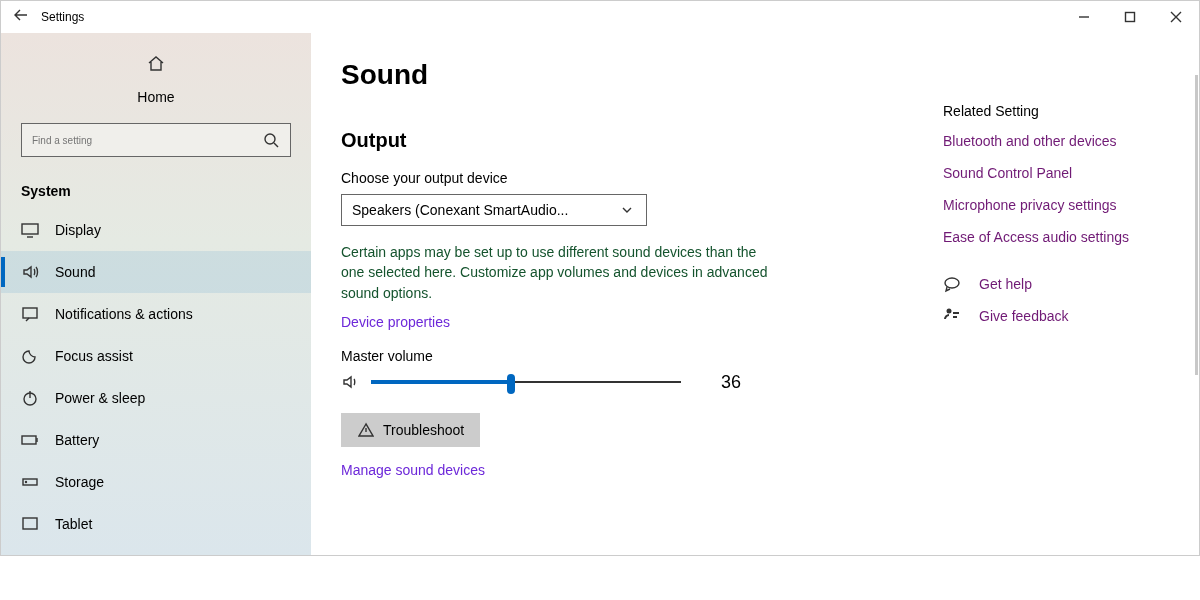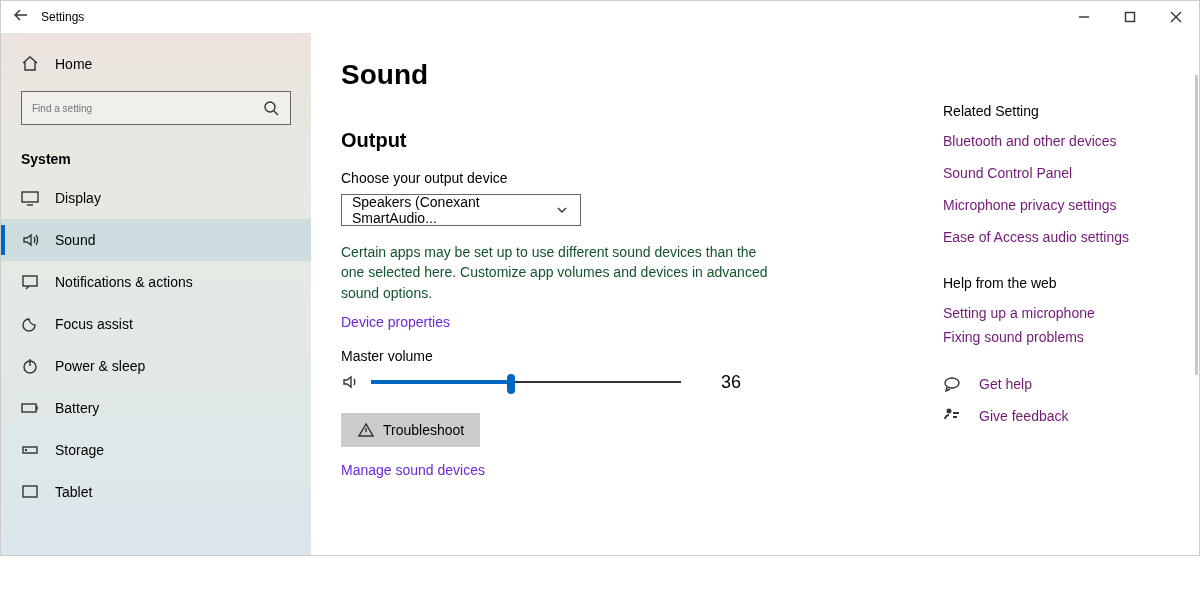--- a/index.html
+++ b/index.html
@@ -5,34 +5,34 @@
   * { box-sizing: border-box; margin: 0; padding: 0; font-family: "Segoe UI", Arial, sans-serif; }
   body { width: 1200px; height: 600px; overflow: hidden; background: #fff; }
   .window { width: 1200px; height: 556px; border: 1px solid #ccc; display: flex; flex-direction: column; position: relative; }
   .titlebar { height: 32px; display:flex; align-items:center; }
   .titlebar .back { width: 40px; text-align:center; font-size:18px; cursor:pointer; }
   .titlebar .title { font-size:12px; }
   .titlebar .win-controls { position:absolute; right:0; top:0; display:flex; }
   .titlebar .win-controls div { width:46px; height:32px; display:flex; align-items:center; justify-content:center; font-size:14px; cursor:pointer; }
   .body { flex:1; display:flex; overflow:hidden; }
   .sidebar { width:310px; background: linear-gradient(180deg,#ece3de 0%, #e5eae3 40%, #dbe6ec 100%); padding: 14px 0 0 0; overflow:hidden; }
-  .sidebar .home { display:flex; align-items:center; padding: 8px 20px; font-size:14px; cursor:pointer; gap:16px;}
+  .sidebar .home { display:flex; align-items:center; padding: 8px 20px; font-size:14px; cursor:pointer; gap:16px;flex-direction:column;}
   .sidebar .search { margin: 10px 20px; height:34px; border:1px solid #666; background:rgba(255,255,255,0.35); display:flex; align-items:center; padding:0 10px; justify-content:space-between;}
   .sidebar .search input { border:none; background:transparent; outline:none; font-size:10px; width: 220px;}
   .sidebar .section { font-weight:600; font-size:14px; padding: 16px 20px 10px;}
   .nav-item { display:flex; align-items:center; gap:16px; padding: 12px 20px; font-size:14px; cursor:pointer; position:relative;}
   .nav-item.selected::before { content:""; position:absolute; left:0; top:6px; bottom:6px; width:4px; background:#0067c0;}
   .nav-item.selected { background: rgba(0,103,192,0.10);}
   .icon { width:18px; height:18px; display:inline-flex; align-items:center; justify-content:center; }
   .main { flex:1; display:flex; overflow:hidden; position:relative;}
   .content { flex:1; padding: 26px 0 0 30px; overflow:hidden;}
   h1.page-title { font-weight:600; font-size:28px; margin-bottom: 38px;}
   h2.section-title { font-weight:600; font-size:20px; margin-bottom: 18px;}
   .label { font-size:14px; margin-bottom:8px; display:block;}
-  .dropdown { width:240px; height:32px; border:1px solid #666; display:flex; align-items:center; justify-content:space-between; padding:0 10px; font-size:14px; cursor:pointer; margin-bottom:16px;}
+  .dropdown { width:306px; height:32px; border:1px solid #666; display:flex; align-items:center; justify-content:space-between; padding:0 10px; font-size:14px; cursor:pointer; margin-bottom:16px;}
   .note { font-size:14px; color:#14532d; max-width: 440px; line-height:1.45; margin-bottom:10px;}
   .link { color:#6d28d9; font-size:14px; cursor:pointer; display:inline-block; margin-bottom: 18px;}
   .volume-row { display:flex; align-items:center; gap:12px; margin: 6px 0 20px 0;}
   .slider-wrap { position:relative; width:310px; height:20px;}
   .slider-track-bg { position:absolute; top:9px; left:0; right:0; height:2px; background:#333;}
   .slider-track-fill { position:absolute; top:8px; left:0; height:4px; background:#0067c0;}
   .slider-thumb { position:absolute; top:2px; width:8px; height:20px; border-radius:4px; background:#0067c0; transform:translateX(-50%);}
   .volume-val { font-size:18px; margin-left:28px;}
   .btn { display:inline-flex; align-items:center; gap:8px; background:#ccc; border:none; padding:8px 16px; font-size:14px; cursor:pointer; margin-bottom:14px;}
   .right-col { width:256px; padding: 70px 20px 0 0; font-size:14px;}
@@ -208,25 +208,20 @@
         <a class="link">Manage sound devices</a>
       </div>
 
       <div class="right-col">
         <div class="rhead">Related Setting</div>
         <a class="rlink">Bluetooth and other devices</a>
         <a class="rlink">Sound Control Panel</a>
         <a class="rlink">Microphone privacy settings</a>
         <a class="rlink">Ease of Access audio settings</a>
 
-        <div class="hgroup">
-          <div class="rhead">Help from the web</div>
-          <a class="rlink" style="margin-bottom:8px">Setting up a microphone</a>
-          <a class="rlink">Fixing sound problems</a>
-        </div>
 
         <div class="hgroup">
           <div class="support-row">
             <span class="icon">
                 <svg width="18" height="18" viewBox="0 0 18 18">
                   <ellipse cx="9" cy="8" rx="7" ry="5"></ellipse>
                   <path d="M4 12l-1 4 4-2"></path>
                 </svg>
               </span>
             <a class="rlink">Get help</a>

